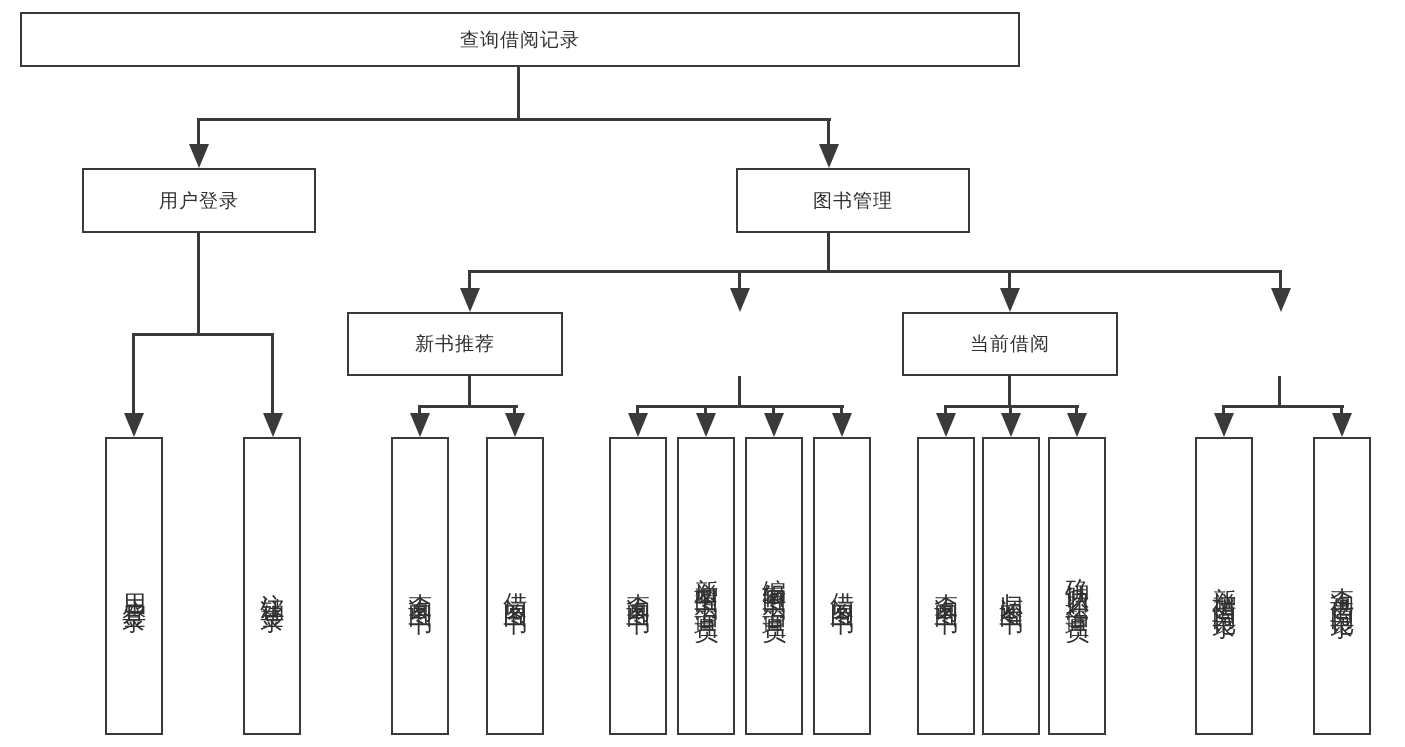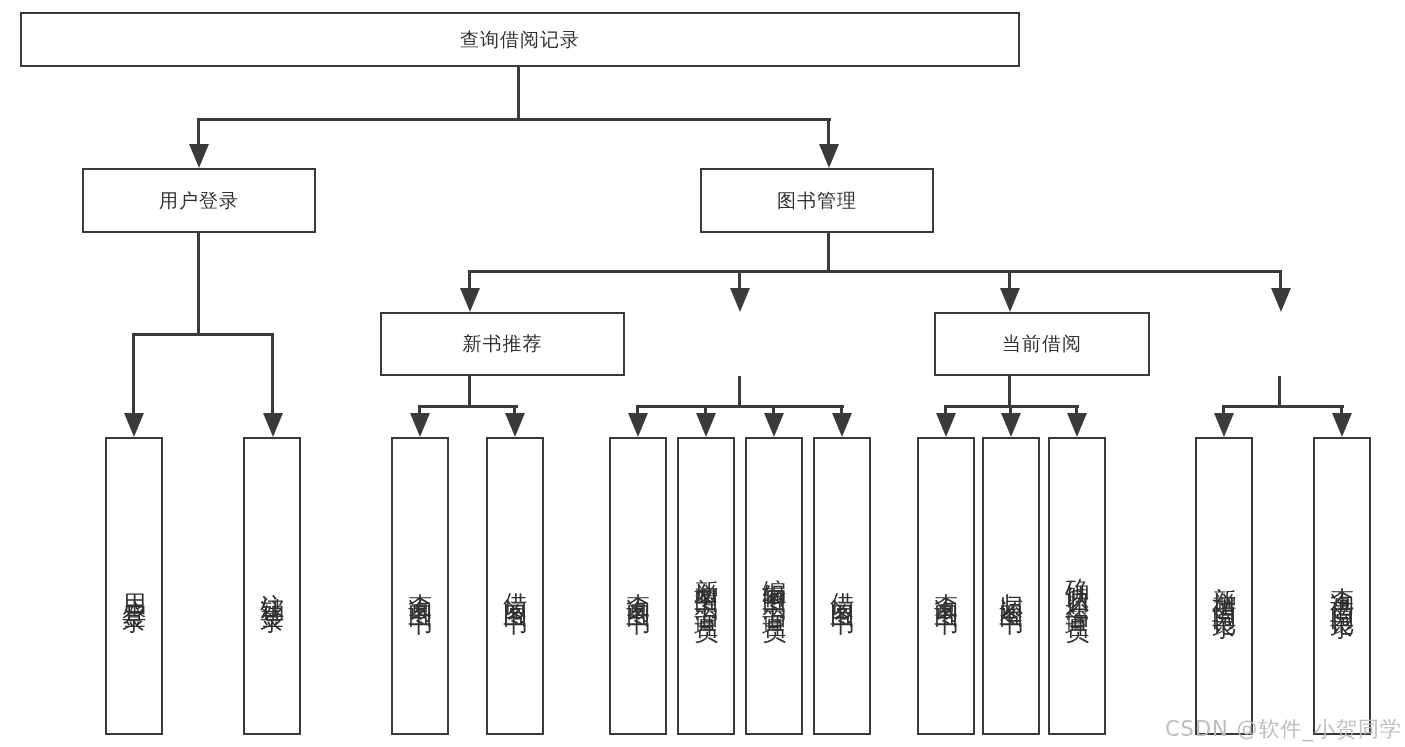--- a/index.html
+++ b/index.html
@@ -46,21 +46,21 @@
   <div class="vline" style="left:517px; top:67px; height:53px;"></div>
   <div class="hline" style="left:197px; top:118px; width:634px;"></div>
   <div class="vline" style="left:197px; top:118px; height:28px;"></div>
   <div class="arrow" style="left:189px; top:144px;"></div>
   <div class="vline" style="left:827px; top:118px; height:28px;"></div>
   <div class="arrow" style="left:819px; top:144px;"></div>
 
   <div class="node" style="left:82px; top:168px; width:234px; height:65px;">
     <span>用户登录</span>
   </div>
-  <div class="node" style="left:700px; top:168px; width:234px; height:65px;">
+  <div class="node" style="left:736px; top:168px; width:234px; height:65px;">
     <span>图书管理</span>
   </div>
 
   <div class="vline" style="left:197px; top:233px; height:103px;"></div>
   <div class="hline" style="left:132px; top:333px; width:142px;"></div>
   <div class="vline" style="left:132px; top:333px; height:82px;"></div>
   <div class="arrow" style="left:124px; top:413px;"></div>
   <div class="vline" style="left:271px; top:333px; height:82px;"></div>
   <div class="arrow" style="left:263px; top:413px;"></div>
 
@@ -68,24 +68,24 @@
   <div class="hline" style="left:468px; top:270px; width:814px;"></div>
   <div class="vline" style="left:468px; top:270px; height:20px;"></div>
   <div class="arrow" style="left:460px; top:288px;"></div>
   <div class="vline" style="left:738px; top:270px; height:20px;"></div>
   <div class="arrow" style="left:730px; top:288px;"></div>
   <div class="vline" style="left:1008px; top:270px; height:20px;"></div>
   <div class="arrow" style="left:1000px; top:288px;"></div>
   <div class="vline" style="left:1279px; top:270px; height:20px;"></div>
   <div class="arrow" style="left:1271px; top:288px;"></div>
 
-  <div class="node" style="left:380px; top:312px; width:245px; height:64px;">
+  <div class="node" style="left:347px; top:312px; width:216px; height:64px;">
     <span>新书推荐</span>
   </div>
-  <div class="node" style="left:902px; top:312px; width:216px; height:64px;margin-left:32px;">
+  <div class="node" style="left:902px; top:312px; width:216px; height:64px;">
     <span>当前借阅</span>
   </div>
 
   <div class="vline" style="left:468px; top:376px; height:32px;"></div>
   <div class="hline" style="left:418px; top:405px; width:100px;"></div>
   <div class="vline" style="left:418px; top:405px; height:10px;"></div>
   <div class="arrow" style="left:410px; top:413px;"></div>
   <div class="vline" style="left:513px; top:405px; height:10px;"></div>
   <div class="arrow" style="left:505px; top:413px;"></div>
 
@@ -153,15 +153,14 @@
     <span>确认归还（管理员）</span>
   </div>
 
   <div class="node leaf" style="left:1195px;">
     <span>新增借阅记录</span>
   </div>
   <div class="node leaf" style="left:1313px;">
     <span>查询借阅记录</span>
   </div>
 
-  <div class="watermark">CSDN @软件_小贺同学</div>
 
 </div>
 
 </body></html>

